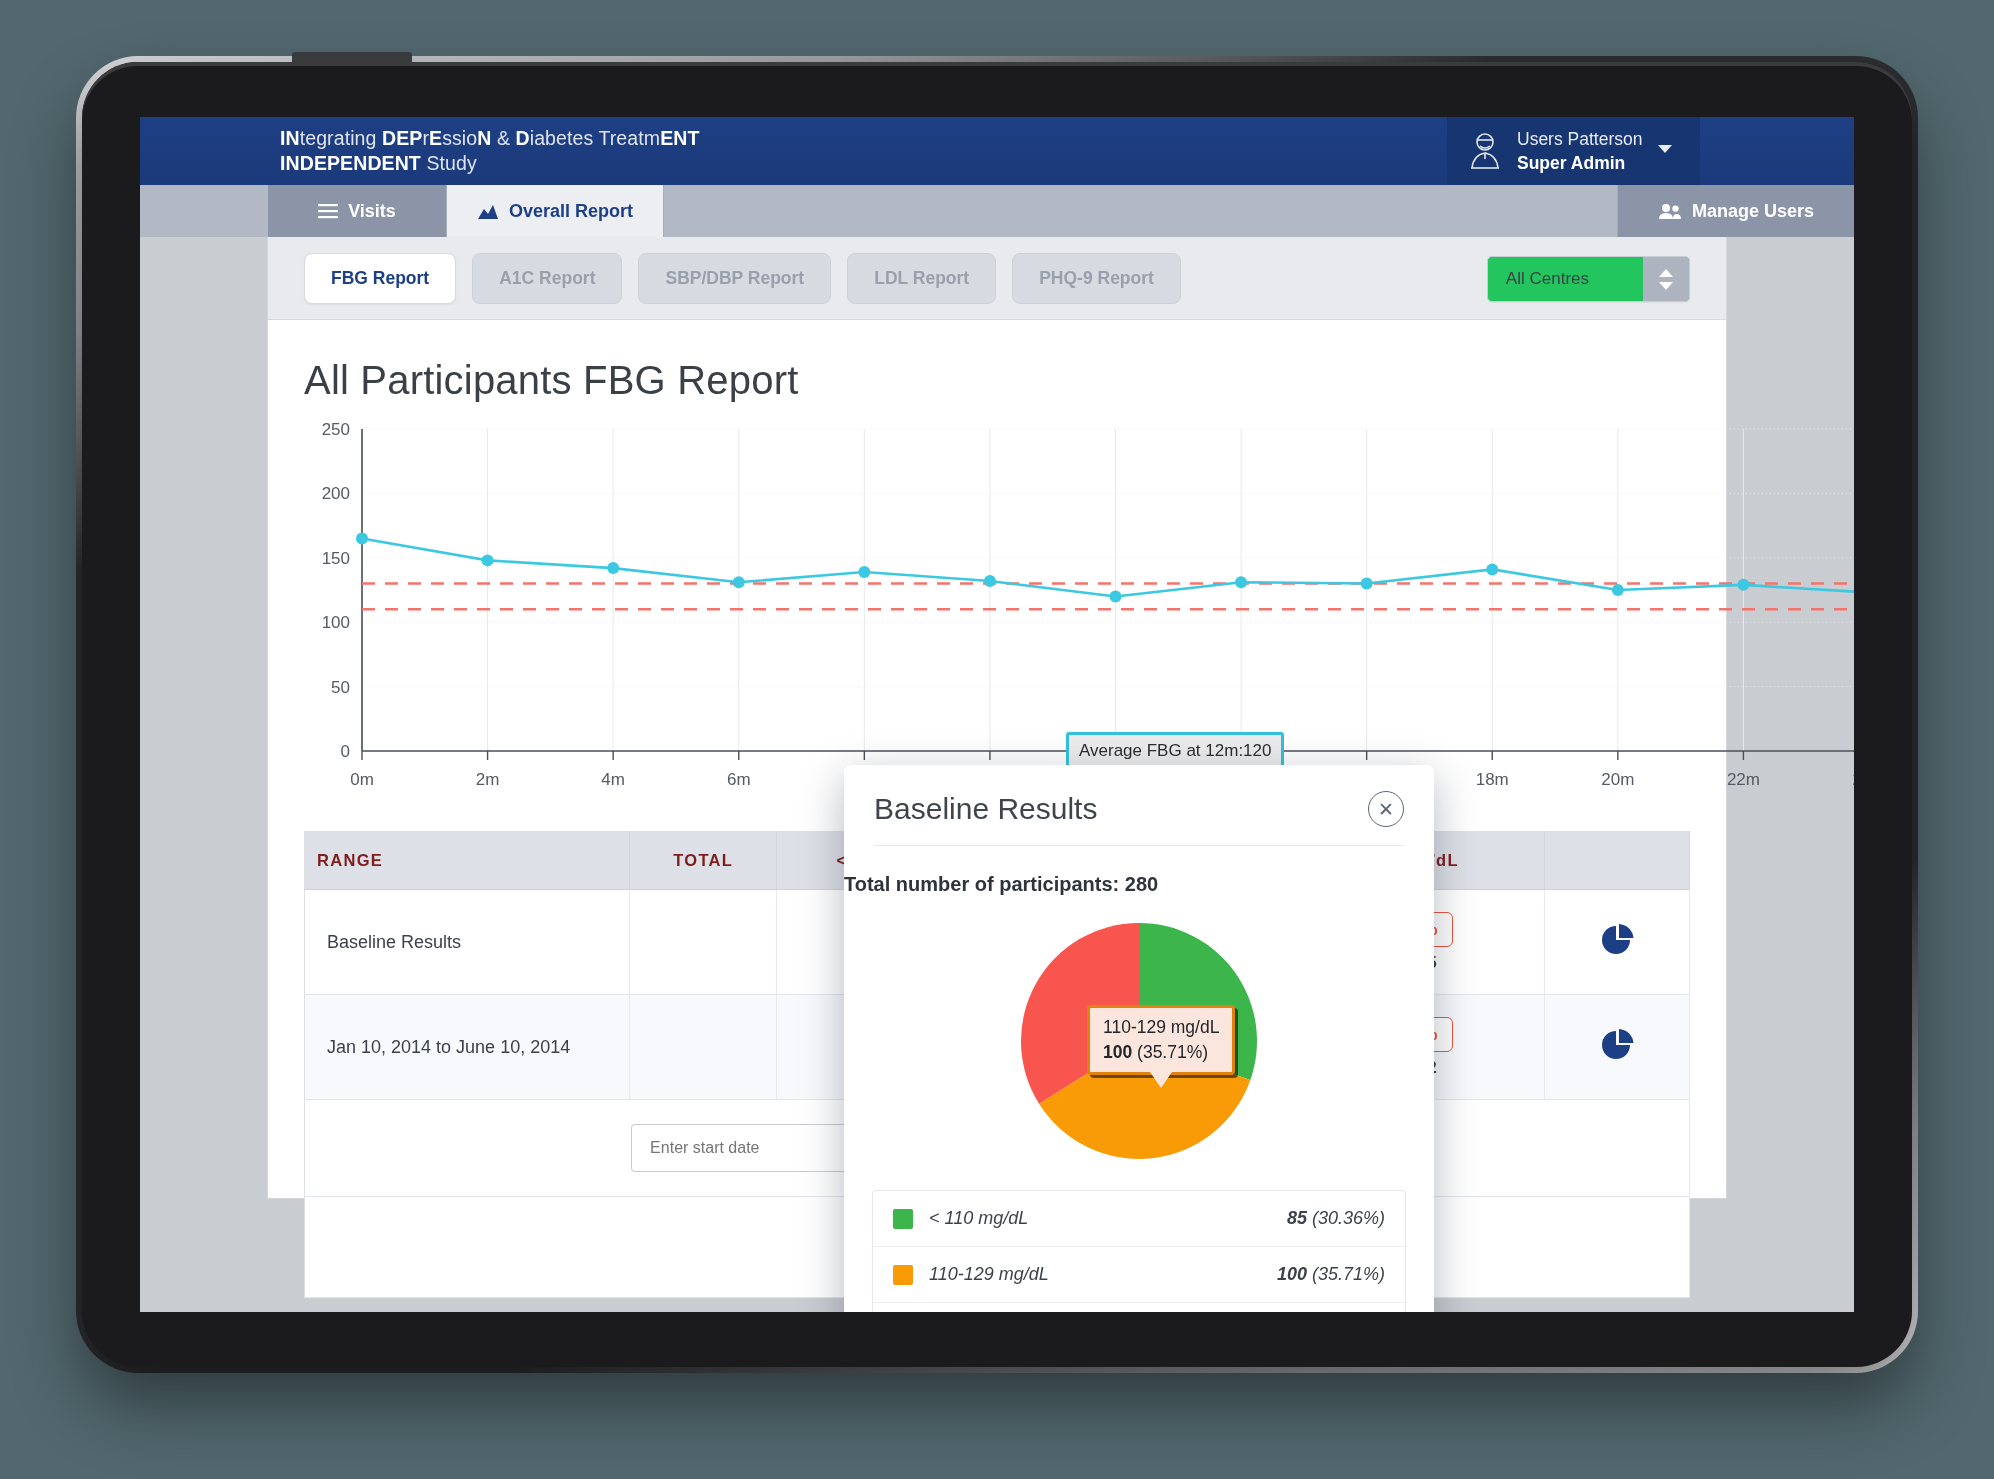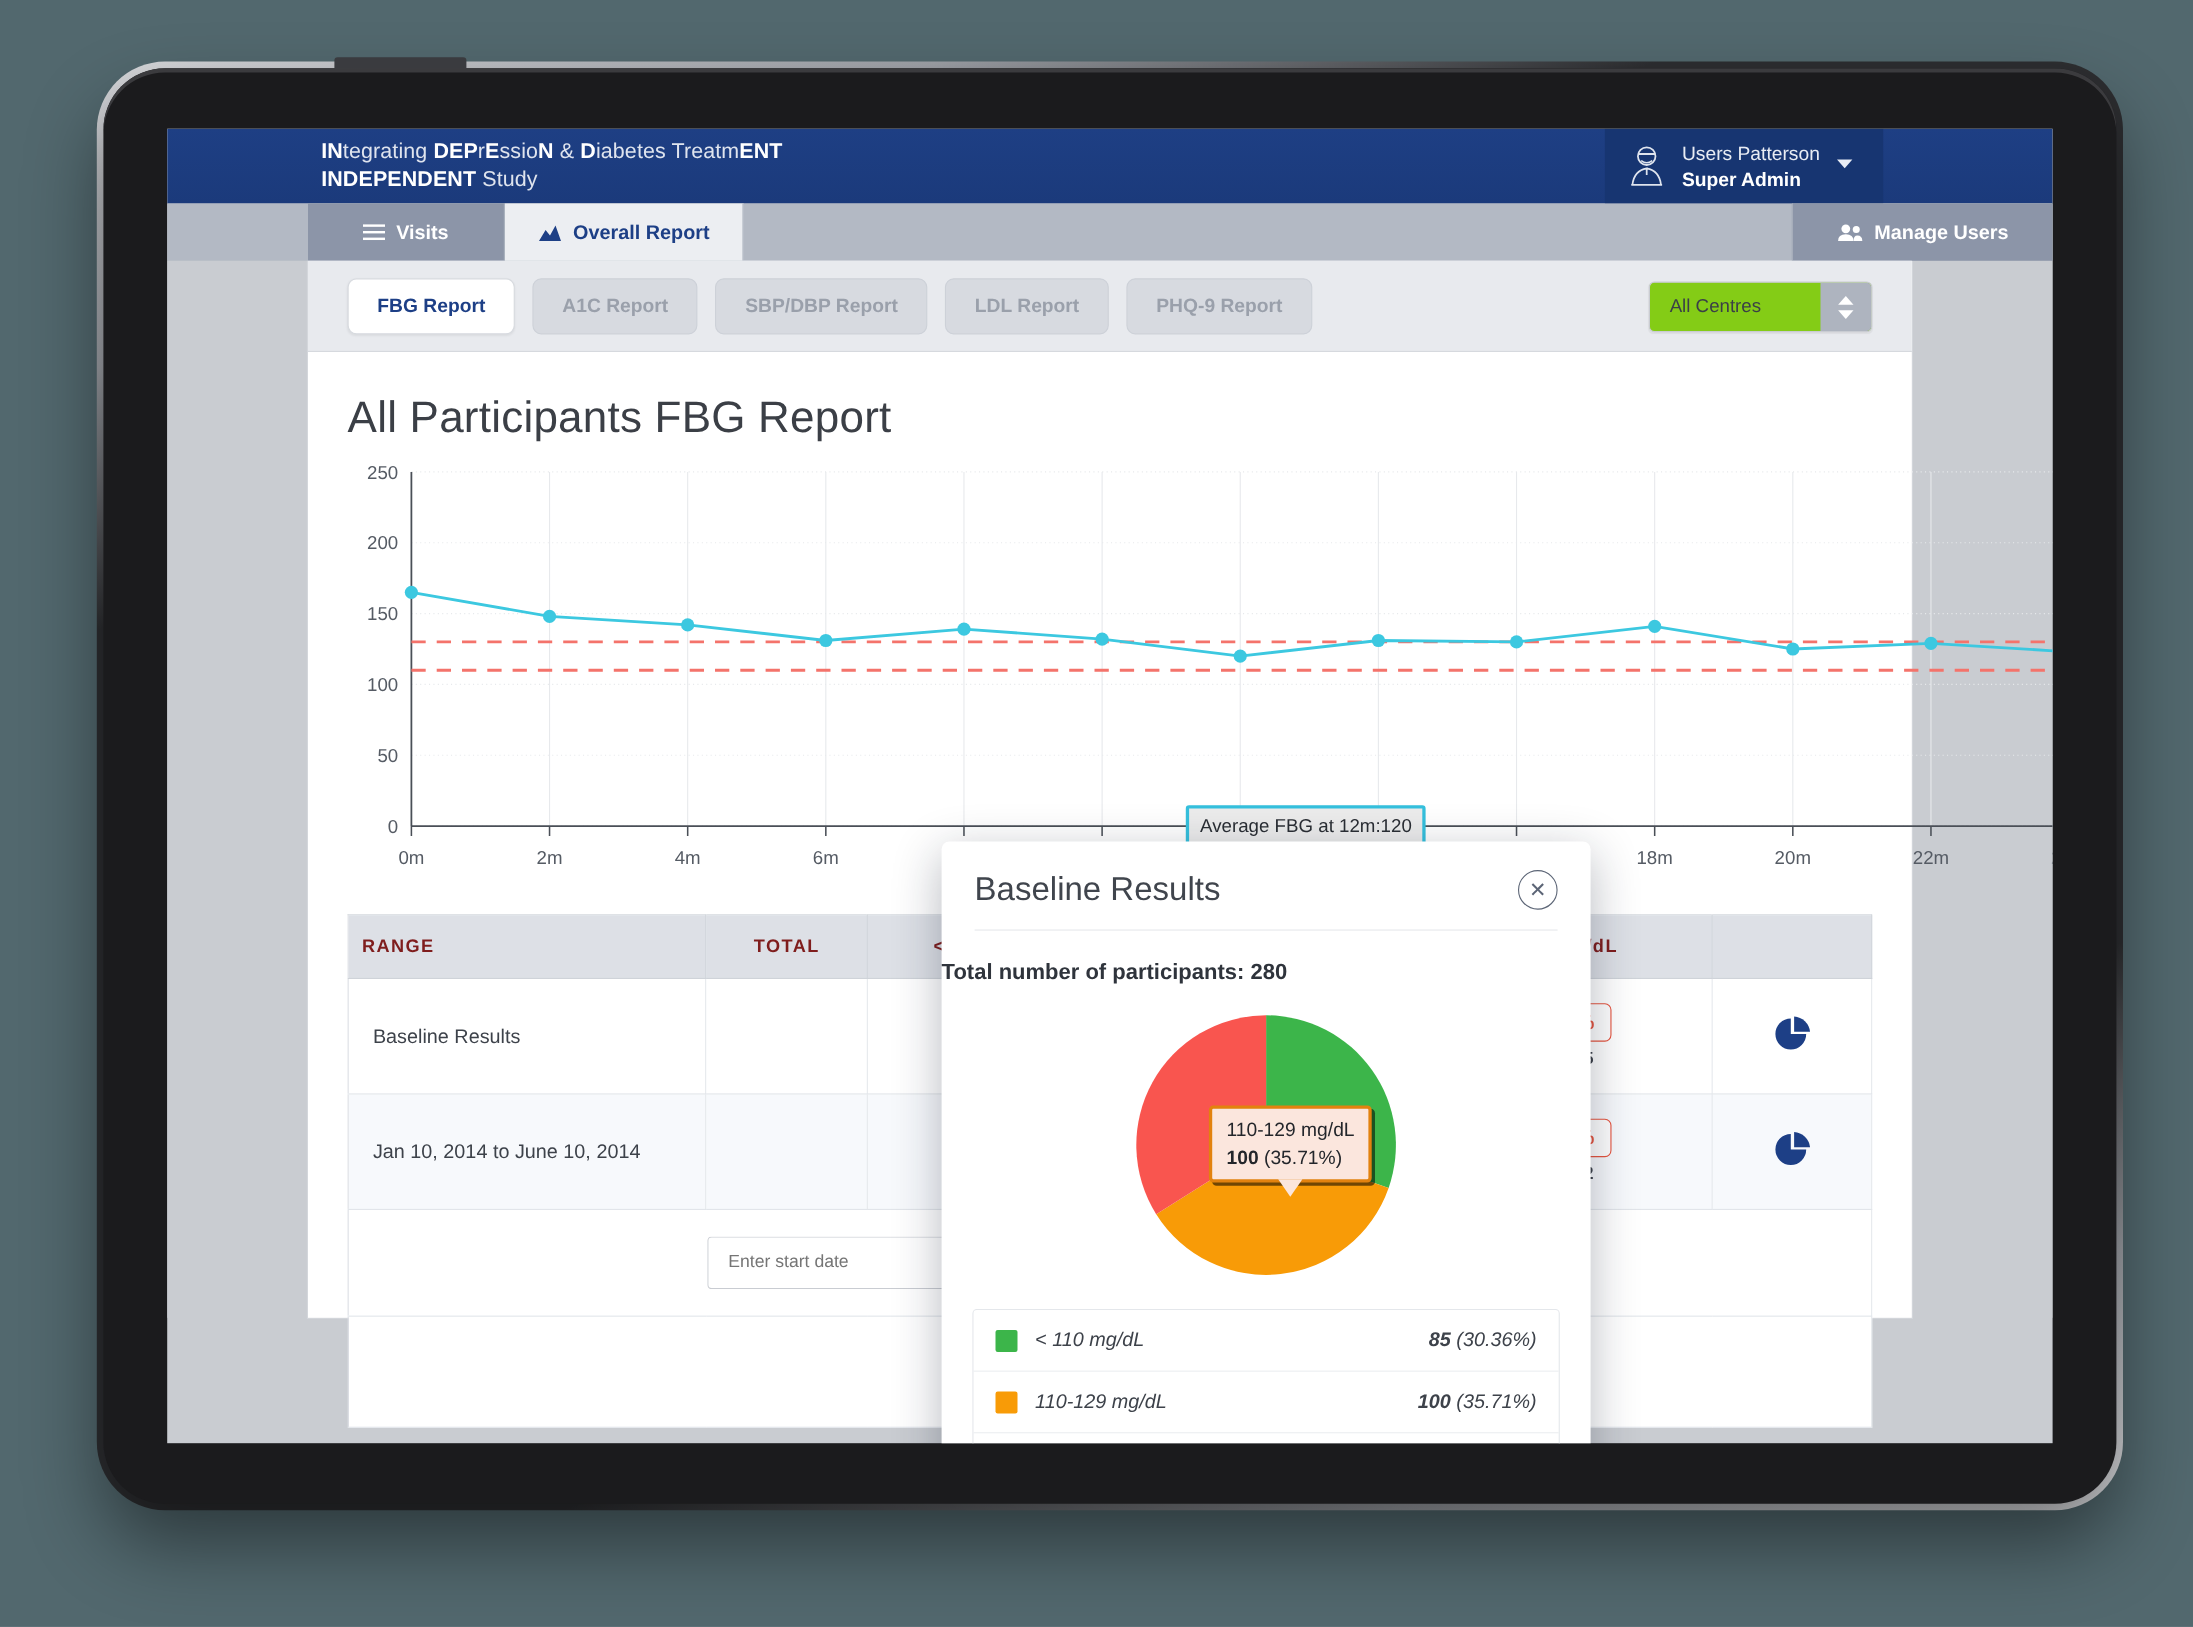--- a/index.html
+++ b/index.html
@@ -4,21 +4,21 @@
 <style>
   html,body{margin:0;padding:0;}
   body{
     width:1994px;height:1479px;overflow:hidden;
     background:#52686e;
     font-family:"Liberation Sans", sans-serif;
     position:relative;
   }
   
   #tablet{
-    position:absolute;left:94px;top:62px;width:1830px;height:1305px;
+    position:absolute;left:82px;top:62px;width:1830px;height:1305px;
     background:#1b1b1d;
     border-radius:56px;
     box-shadow:0 36px 70px rgba(0,0,0,.45), 0 4px 0 #3b3b3e inset;
   }
   #tablet:before{
     content:"";position:absolute;left:-6px;top:-6px;right:-6px;bottom:-6px;
     border-radius:62px;
     background:linear-gradient(160deg,#d9dadd 0%,#9fa2a8 14%,#2d2e31 26%,#2d2e31 74%,#9fa2a8 88%,#e3e4e7 100%);
     z-index:-1;
   }
@@ -71,21 +71,21 @@
     height:82px;background:#e8eaee;border-bottom:1px solid #d6d9de;
     display:flex;align-items:center;padding:0 36px;gap:16px;position:relative;
   }
   .rbtn{
     padding:14px 26px;border-radius:8px;font-size:17.5px;font-weight:bold;
     background:#d7dae0;color:#9aa0ab;border:1px solid #cdd1d8;
   }
   .rbtn.active{background:#ffffff;color:#1d3f86;border:1px solid #d7dadf;box-shadow:0 1px 2px rgba(0,0,0,.06);}
   .centre-select{
     position:absolute;right:36px;top:19px;display:flex;align-items:stretch;
-    border:1px solid #c9ccd2;border-radius:5px;overflow:hidden;background:#84cc16;
+    border:1px solid #c9ccd2;border-radius:5px;overflow:hidden;background:#22c55e;
     box-shadow:0 1px 1px rgba(0,0,0,.05);
   }
   .centre-select .val{padding:12px 54px 12px 18px;font-size:17px;color:#3a3f47;}
   .stepper{width:46px;background:#aeb4bf;display:flex;flex-direction:column;
            align-items:center;justify-content:center;gap:5px;}
   .stepper i{display:block;width:0;height:0;border-left:7px solid transparent;border-right:7px solid transparent;}
   .stepper .up{border-bottom:8px solid #fff;}
   .stepper .dn{border-top:8px solid #fff;}
 
   .page-title{font-size:40px;color:#3b3f46;font-weight:normal;padding:38px 0 18px 36px;letter-spacing:.2px;}

